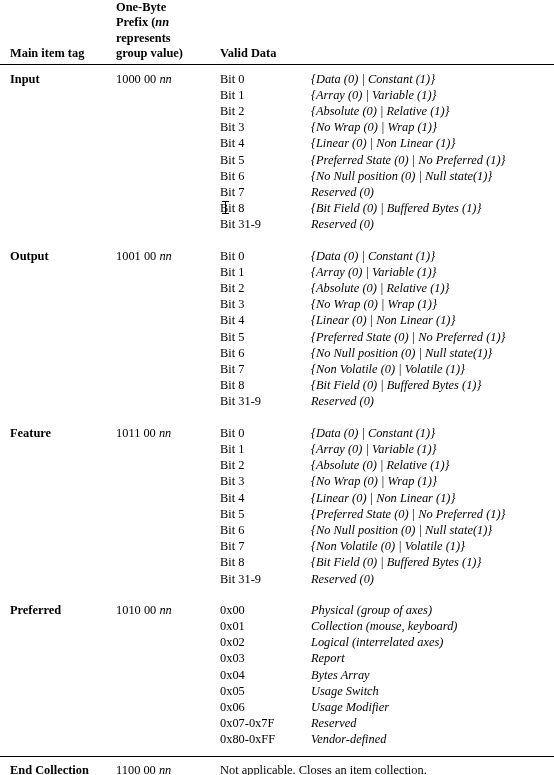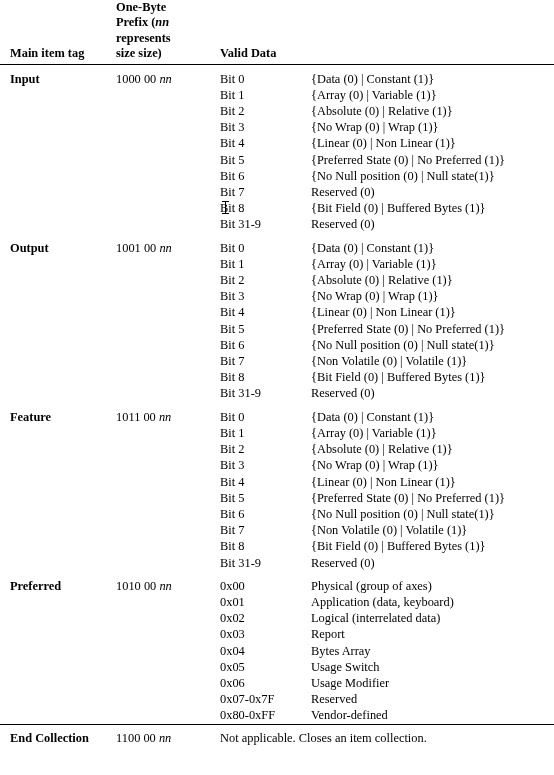--- a/index.html
+++ b/index.html
@@ -52,38 +52,39 @@
   thead tr.head-row th {
     border-bottom: 1.6px solid #000;
   }
 
   .hdr-line { display: block; white-space: nowrap; }
   .nn-bi { font-style: italic; font-weight: bold; }
 
   
   tbody td {
     vertical-align: top;
-    padding: 0;
+    padding: 8px;
     line-height: 16.2px;
   }
 
   td.d-tag {
     font-weight: bold;
     padding-left: 10px;
     white-space: nowrap;
   }
   td.d-prefix {
     padding-left: 3px;
     white-space: nowrap;
   }
   td.d-valid {
     padding-left: 5px;
   }
   td.d-desc {
     padding-left: 3px;
+    font-style: italic;
   }
 
   .nn-i { font-style: italic; }
 
   
   tbody tr.group-row > td { padding-top: 7px; }
   tbody tr.group-row:first-child > td { padding-top: 6px; }
 
   .lines { margin: 0; padding: 0; }
   .lines .ln {
@@ -143,21 +144,21 @@
 
     <thead>
       <tr class="head-row">
         <th class="h-tag">
           <span class="hdr-line">Main item tag</span>
         </th>
         <th class="h-prefix">
           <span class="hdr-line">One-Byte</span>
           <span class="hdr-line"><span>Prefix (</span><span class="nn-bi">nn</span></span>
           <span class="hdr-line">represents</span>
-          <span class="hdr-line">size size)</span>
+          <span class="hdr-line">group value)</span>
         </th>
         <th class="h-valid">
           <span class="hdr-line">Valid Data</span>
         </th>
         <th class="h-desc">
           <span class="hdr-line"></span>
         </th>
       </tr>
     </thead>
 
@@ -270,22 +271,22 @@
               <span class="ln">0x04</span>
               <span class="ln">0x05</span>
               <span class="ln">0x06</span>
               <span class="ln">0x07-0x7F</span>
               <span class="ln">0x80-0xFF</span>
             </div>
           </td>
           <td class="d-desc">
             <div class="lines">
               <span class="ln">Physical  (group of axes)</span>
-              <span class="ln">Application (data, keyboard)</span>
-              <span class="ln">Logical (interrelated data)</span>
+              <span class="ln">Collection (mouse, keyboard)</span>
+              <span class="ln">Logical (interrelated axes)</span>
               <span class="ln">Report</span>
               <span class="ln">Bytes Array</span>
               <span class="ln">Usage Switch</span>
               <span class="ln">Usage Modifier</span>
               <span class="ln">Reserved</span>
               <span class="ln">Vendor-defined</span>
             </div>
           </td>
         </tr>
         <tr class="end-row">

